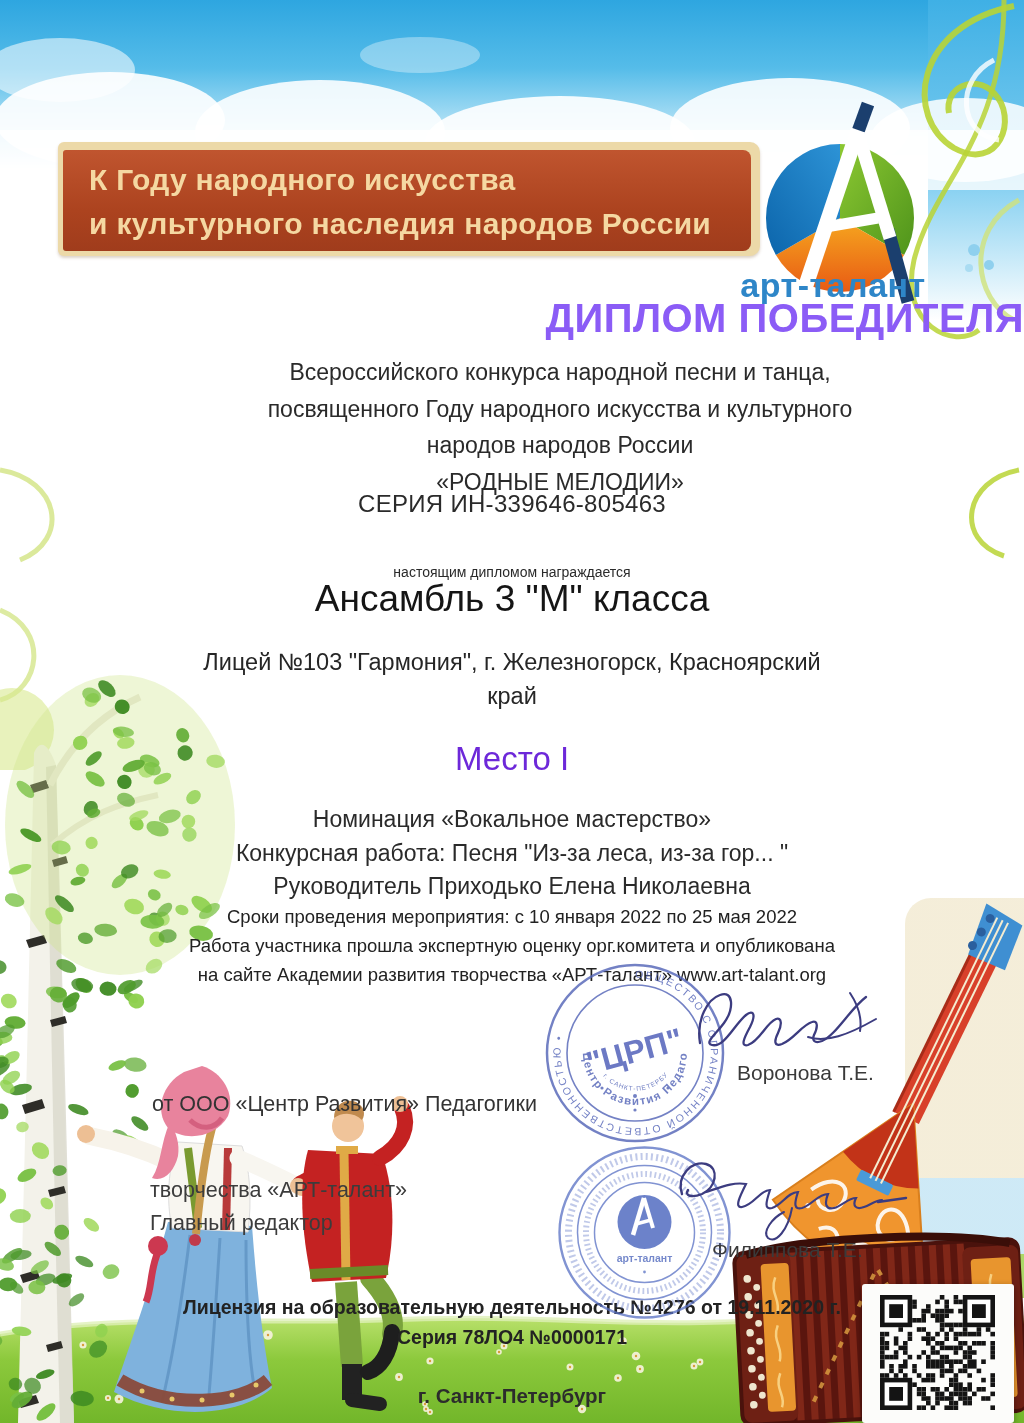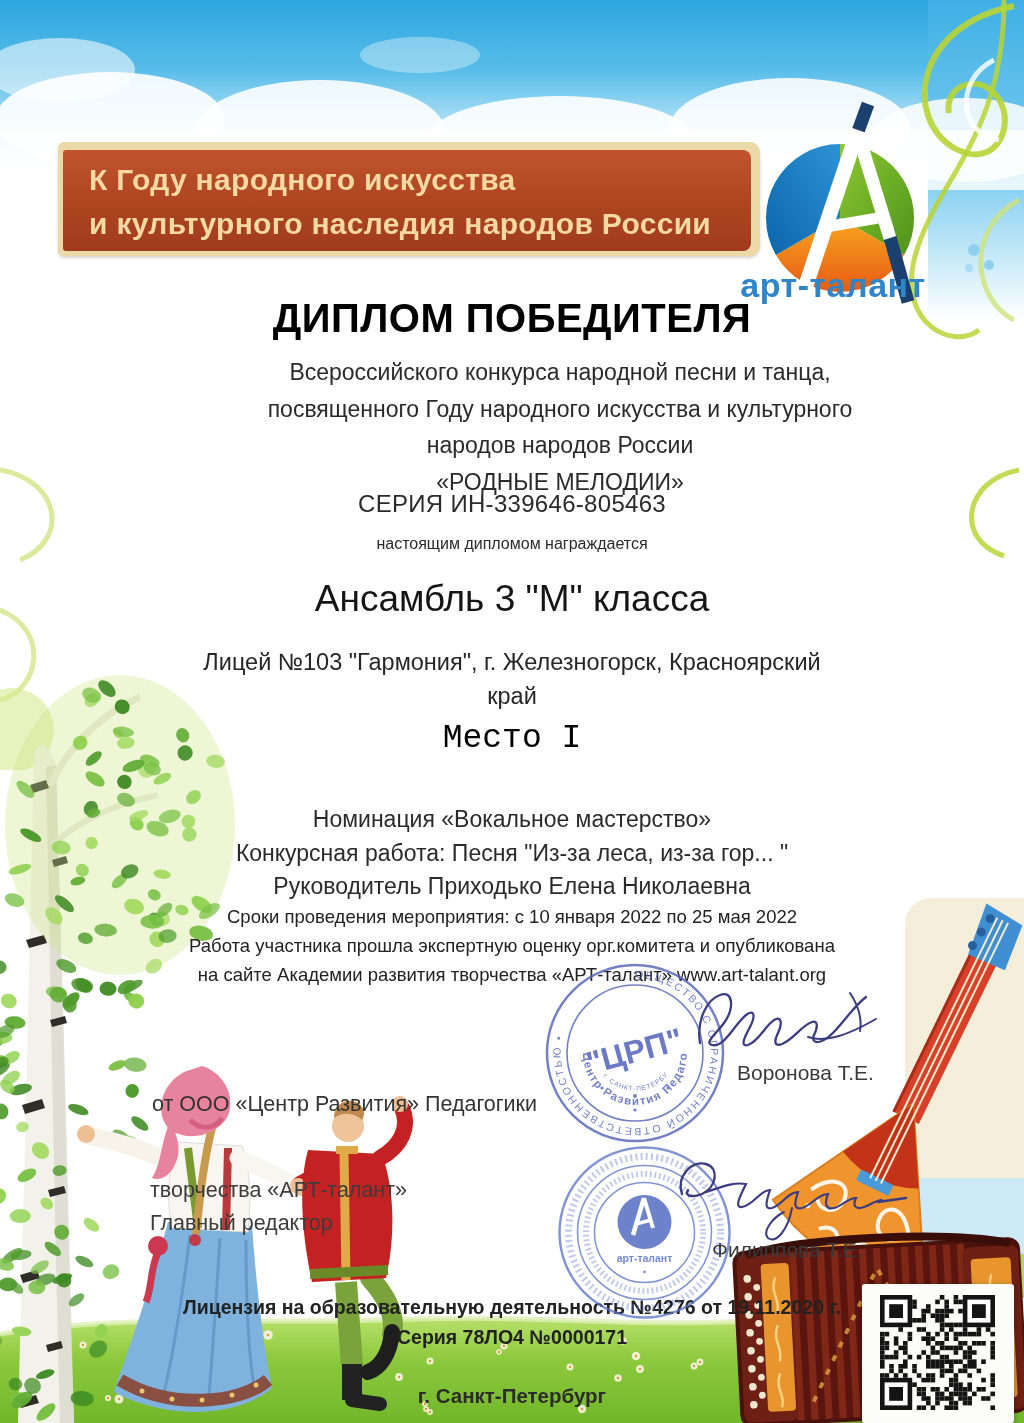--- a/index.html
+++ b/index.html
@@ -32,27 +32,27 @@
     background:linear-gradient(180deg,#c0552f 0%,#ac431f 60%,#a03c1c 100%);
     padding:8px 10px 0 26px;box-sizing:border-box;}
   .banner-red div{font-size:30px;line-height:44px;font-weight:600;color:#f5d8a2;letter-spacing:.3px;}
 
   
   .logo-mark{left:752px;top:106px;width:180px;height:200px;overflow:visible;z-index:7;}
   .logo-word{left:726px;top:266px;width:214px;text-align:center;font-size:34px;font-weight:700;
     color:#2e86c8;letter-spacing:.5px;z-index:7;}
 
   
-  .title{top:296px;font-size:40px;font-weight:700;color:#000000;letter-spacing:.5px;z-index:8;}
+  .title{top:296px;font-size:40px;font-weight:700;color:#8b5cf6;letter-spacing:.5px;z-index:8;text-align:right;}
   .contest{top:354px;font-size:23px;line-height:36.5px;color:#2a2a2a;z-index:8;padding-left:48px;}
   .series{top:490px;font-size:24px;letter-spacing:.3px;color:#2a2a2a;z-index:8;}
-  .intro{top:535px;font-size:16px;color:#2a2a2a;z-index:8;}
+  .intro{top:564px;font-size:14px;color:#2a2a2a;z-index:8;}
   .recipient{top:578px;font-size:37px;font-weight:500;color:#151515;z-index:8;}
   .school{top:645px;font-size:23.5px;line-height:34px;color:#262626;z-index:8;}
-  .place{top:720px;font-size:33px;font-weight:500;color:#000000;z-index:8;font-family:Liberation Mono, monospace;}
+  .place{top:740px;font-size:33px;font-weight:500;color:#6d28d9;z-index:8;}
   .details{top:803px;font-size:23px;line-height:33.5px;color:#2a2a2a;z-index:8;}
   .terms{top:902px;font-size:18.5px;line-height:29px;color:#222;z-index:8;}
 
   .sig-block{font-size:21.5px;line-height:33px;color:#333;z-index:8;}
   .sig1-org{left:152px;top:1088px;}
   .sig2-org{left:150px;top:1174px;color:#3c3c3c;line-height:32.5px;}
   .sig-name{font-size:21px;color:#3a3a3a;z-index:8;}
   .sig1-name{left:737px;top:1061px;}
   .sig2-name{left:712px;top:1238px;}
 

